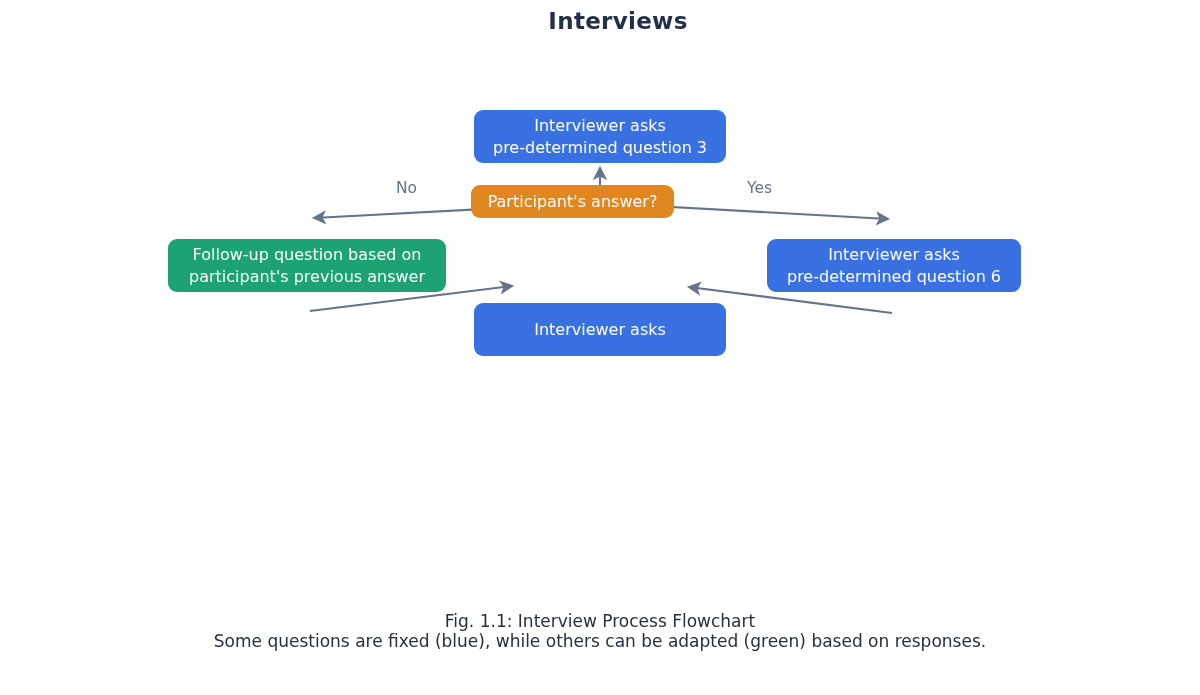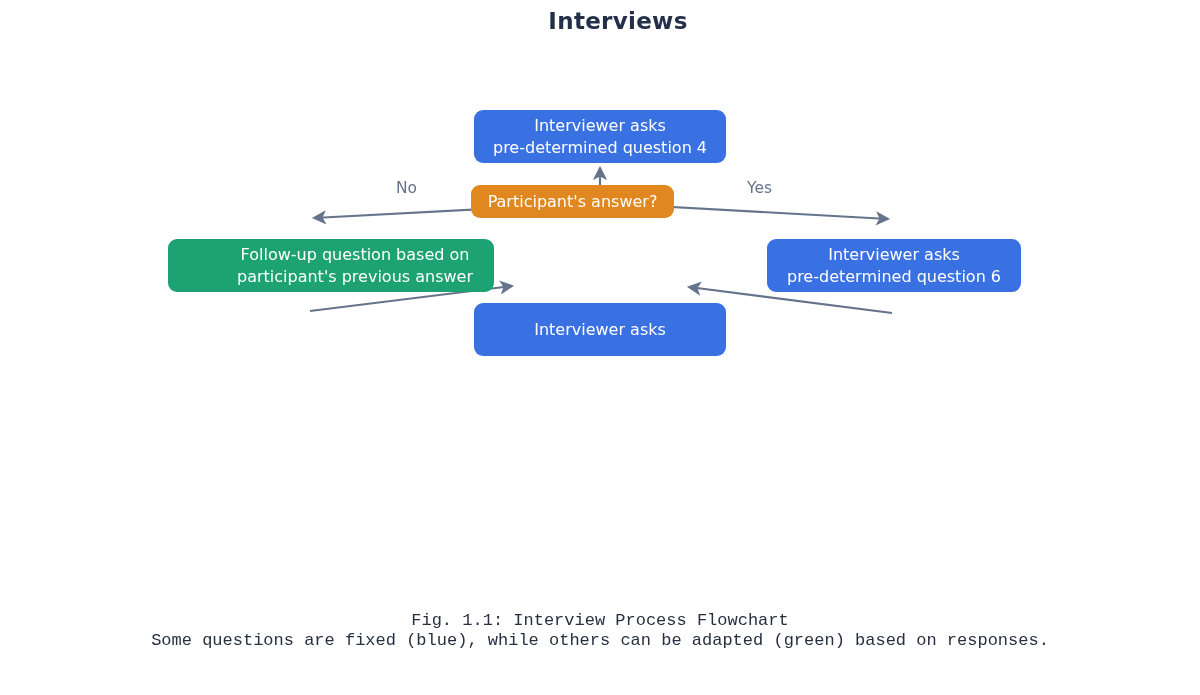--- a/index.html
+++ b/index.html
@@ -79,43 +79,43 @@
     </defs>
     <line x1="600" y1="186" x2="600" y2="168" stroke-width="2.2" marker-end="url(#arrowhead)" stroke="#64748b"></line>
     <line x1="600" y1="203" x2="314" y2="218" stroke-width="2.2" marker-end="url(#arrowhead)" stroke="#64748b"></line>
     <line x1="600" y1="203" x2="888" y2="219" stroke-width="2.2" marker-end="url(#arrowhead)" stroke="#64748b"></line>
     <line x1="310" y1="311" x2="512" y2="286" stroke-width="2.2" marker-end="url(#arrowhead)" stroke="#64748b"></line>
     <line x1="892" y1="313" x2="689" y2="287" stroke-width="2.2" marker-end="url(#arrowhead)" stroke="#64748b"></line>
   </svg>
 
   <div class="node node-q1" style="background-color: rgb(58, 113, 226);">
     <span>Interviewer asks</span>
-    <span>pre-determined question 4</span>
+    <span>pre-determined question 3</span>
   </div>
 
   <div class="node node-answer" style="background-color: rgb(224, 136, 31);">
     <span>Participant's answer?</span>
   </div>
 
-  <div class="node node-followup" style="background-color: rgb(29, 162, 115); padding-left: 48px;">
+  <div class="node node-followup" style="background-color: rgb(29, 162, 115);">
     <span>Follow-up question based on</span>
     <span>participant's previous answer</span>
   </div>
 
   <div class="node node-q2" style="background-color: rgb(58, 113, 226);">
     <span>Interviewer asks</span>
     <span>pre-determined question 6</span>
   </div>
 
   <div class="node node-q3" style="background-color: rgb(58, 113, 226);">
     <span>Interviewer asks</span>
   </div>
 
   <span class="edge-label edge-label-no" style="color: rgb(100, 116, 139);">No</span>
 
   <span class="edge-label edge-label-yes" style="color: rgb(100, 116, 139);">Yes</span>
 
-  <div class="caption" style="color: rgb(39, 48, 63); font-family: Liberation Mono, monospace;">
+  <div class="caption" style="color: rgb(39, 48, 63);">
     <div>Fig. 1.1: Interview Process Flowchart</div>
     <div>Some questions are fixed (blue), while others can be adapted (green) based on responses.</div>
   </div>
 
 </div>
 
 </body></html>

